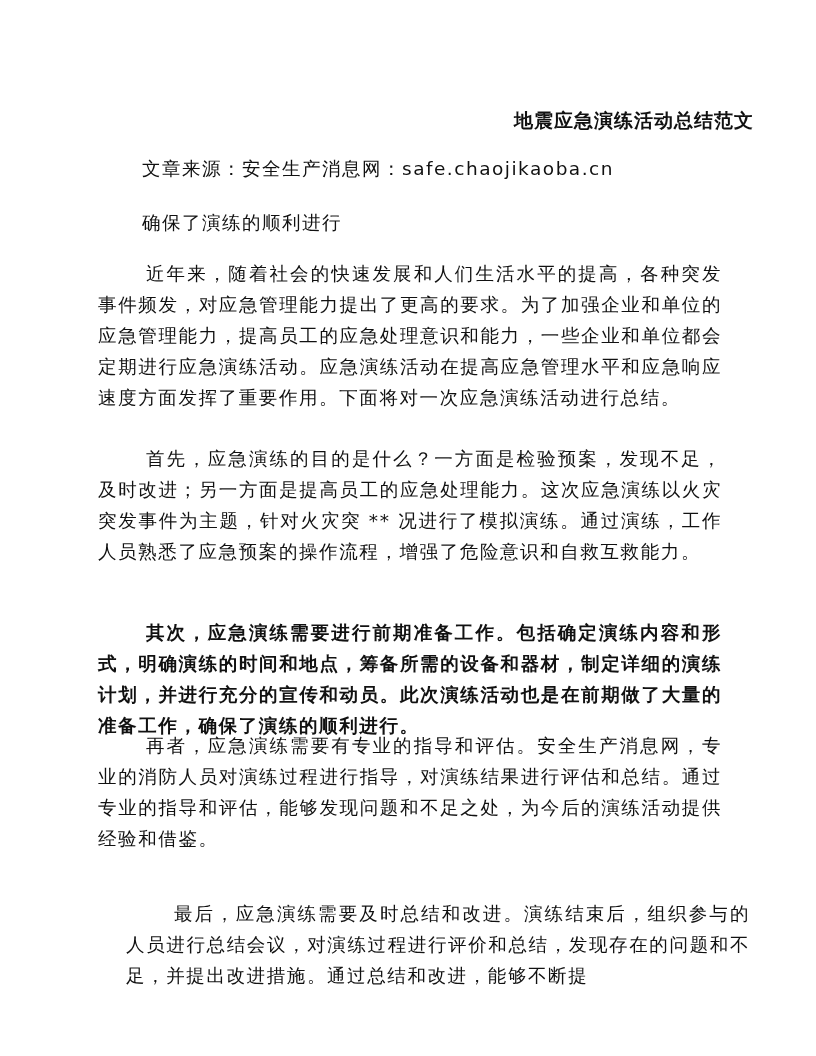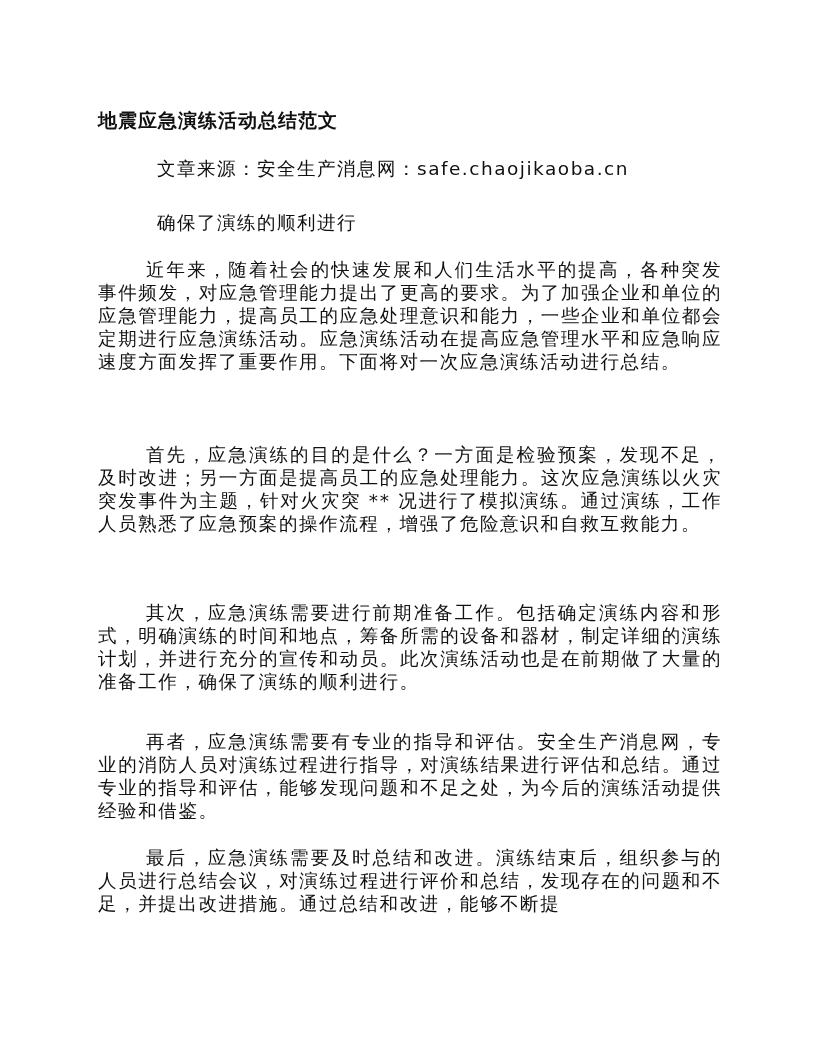--- a/index.html
+++ b/index.html
@@ -1,30 +1,30 @@
 <!DOCTYPE html>
 <html><head>
 <meta charset="utf-8">
 <style>
   html, body { margin: 0; padding: 0; background: #ffffff; }
   body { width: 816px; height: 1056px; position: relative; overflow: hidden;
          font-family: "DejaVu Sans", "Liberation Sans", sans-serif; color: #111111; }
   .page { position: absolute; left: 98px; top: 0; width: 624px; }
-  .title { position: absolute; top: 108px; left: 0; width: 656px; text-align: left;
+  .title { position: absolute; top: 108px; left: 0; width: 656px; text-align: right;
            font-family: "DejaVu Serif", "Liberation Serif", serif; font-weight: bold;
            font-size: 19px; letter-spacing: 1px; }
-  .line { position: absolute; left: 59px; font-size: 18.5px; letter-spacing: 1.5px; white-space: nowrap; text-align: right; }
-  .para { position: absolute; left: 0; width: 624px; font-size: 18.5px; line-height: 23px;
+  .line { position: absolute; left: 44px; font-size: 18.5px; letter-spacing: 1.5px; white-space: nowrap; text-align: right; }
+  .para { position: absolute; left: 0; width: 624px; font-size: 18.5px; line-height: 31px;
           text-indent: 48px; text-align: justify; letter-spacing: 1.6px; }
 </style>
 </head>
 <body>
 
 <div class="page">
   <div class="title">地震应急演练活动总结范文</div>
   <div class="line" style="top:156px;">文章来源：安全生产消息网：safe.chaojikaoba.cn</div>
   <div class="line" style="top:210px;">确保了演练的顺利进行</div>
   <div class="para" style="top:258px;">近年来，随着社会的快速发展和人们生活水平的提高，各种突发事件频发，对应急管理能力提出了更高的要求。为了加强企业和单位的应急管理能力，提高员工的应急处理意识和能力，一些企业和单位都会定期进行应急演练活动。应急演练活动在提高应急管理水平和应急响应速度方面发挥了重要作用。下面将对一次应急演练活动进行总结。</div>
   <div class="para" style="top:443px;">首先，应急演练的目的是什么？一方面是检验预案，发现不足，及时改进；另一方面是提高员工的应急处理能力。这次应急演练以火灾突发事件为主题，针对火灾突 ** 况进行了模拟演练。通过演练，工作人员熟悉了应急预案的操作流程，增强了危险意识和自救互救能力。</div>
-  <div class="para" style="top:601px;">其次，应急演练需要进行前期准备工作。包括确定演练内容和形式，明确演练的时间和地点，筹备所需的设备和器材，制定详细的演练计划，并进行充分的宣传和动员。此次演练活动也是在前期做了大量的准备工作，确保了演练的顺利进行。</div>
+  <div class="para" style="top:617px;font-weight:bold;">其次，应急演练需要进行前期准备工作。包括确定演练内容和形式，明确演练的时间和地点，筹备所需的设备和器材，制定详细的演练计划，并进行充分的宣传和动员。此次演练活动也是在前期做了大量的准备工作，确保了演练的顺利进行。</div>
   <div class="para" style="top:730px;">再者，应急演练需要有专业的指导和评估。安全生产消息网，专业的消防人员对演练过程进行指导，对演练结果进行评估和总结。通过专业的指导和评估，能够发现问题和不足之处，为今后的演练活动提供经验和借鉴。</div>
-  <div class="para" style="top:846px;">最后，应急演练需要及时总结和改进。演练结束后，组织参与的人员进行总结会议，对演练过程进行评价和总结，发现存在的问题和不足，并提出改进措施。通过总结和改进，能够不断提</div>
+  <div class="para" style="top:898px;margin-left:28px;">最后，应急演练需要及时总结和改进。演练结束后，组织参与的人员进行总结会议，对演练过程进行评价和总结，发现存在的问题和不足，并提出改进措施。通过总结和改进，能够不断提</div>
 </div>
 
 </body></html>

